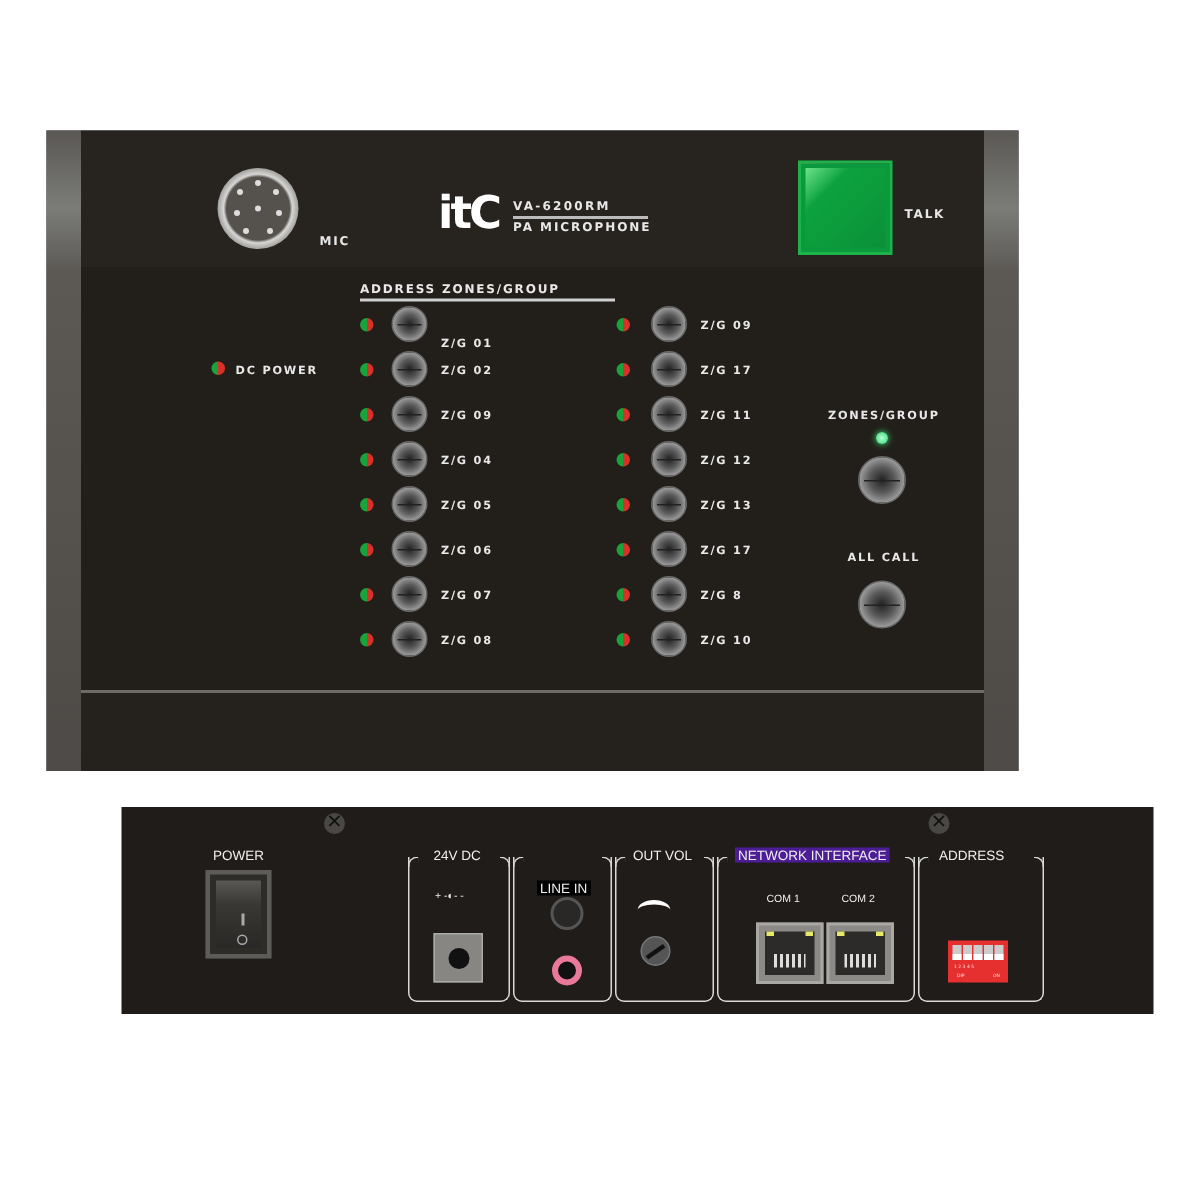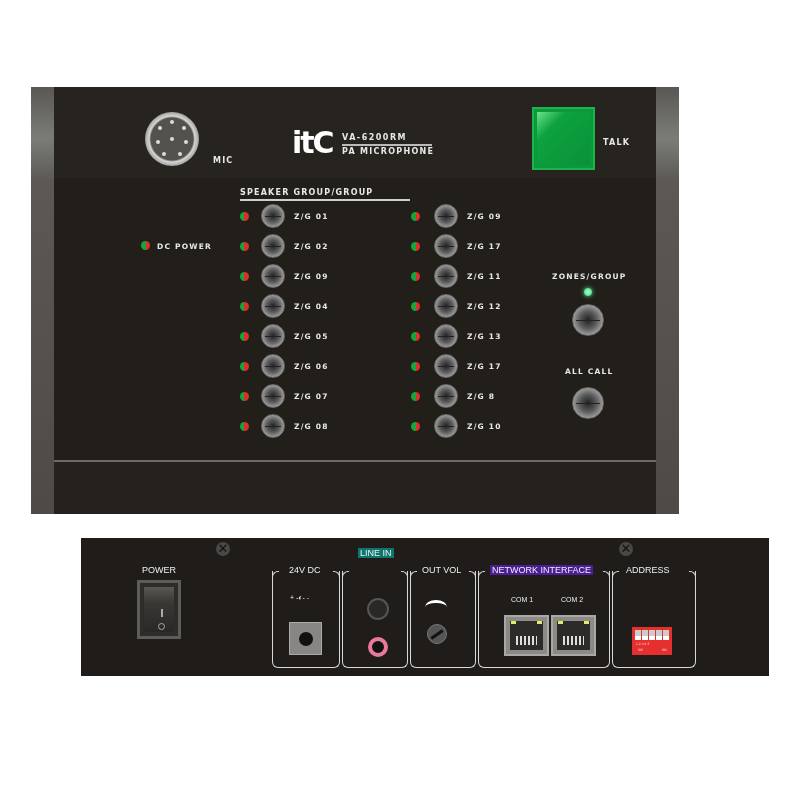--- a/index.html
+++ b/index.html
@@ -79,26 +79,26 @@
 <div class="model">VA-6200RM</div>
 <div class="model-rule"></div>
 <div class="subtitle">PA MICROPHONE</div>
 
 <div class="talk"></div>
 <div class="lbl" style="left:603px;top:138px">TALK</div>
 
 <div class="led" style="left:141px;top:241px"></div>
 <div class="lbl" style="left:157px;top:242px;font-size:7.5px">DC POWER</div>
 
-<div class="section-title">SPEAKER GROUP/GROUP</div>
+<div class="section-title">ADDRESS ZONES/GROUP</div>
 
 <div>
   <div class="led" style="left:240px;top:212px"></div>
   <div class="knob" style="left:261px;top:204px"></div>
-  <div class="zlabel" style="left:294px;top:212px">Z/G 01</div>
+  <div class="zlabel" style="left:294px;top:224px">Z/G 01</div>
 
   <div class="led" style="left:240px;top:242px"></div>
   <div class="knob" style="left:261px;top:234px"></div>
   <div class="zlabel" style="left:294px;top:242px">Z/G 02</div>
 
   <div class="led" style="left:240px;top:272px"></div>
   <div class="knob" style="left:261px;top:264px"></div>
   <div class="zlabel" style="left:294px;top:272px">Z/G 09</div>
 
   <div class="led" style="left:240px;top:302px"></div>
@@ -173,21 +173,21 @@
     <div class="sw-o"></div>
   </div>
 </div>
 
 <div class="bracket" style="left:272px;top:571px;width:68px;height:97px"></div>
 <div class="rlbl" style="left:287px;top:565px;background:#1f1c19;padding:0 2px">24V DC</div>
 <div class="rlbl" style="left:290px;top:594px;font-size:7px">+ -◐- -</div>
 <div class="dcjack"></div>
 
 <div class="bracket" style="left:342px;top:571px;width:66px;height:97px"></div>
-<div class="rlbl" style="left:358px;top:548px;background:#0f766e;padding:0 2px">LINE IN</div>
+<div class="rlbl" style="left:358px;top:587px;background:#000000;padding:0 2px">LINE IN</div>
 <div class="linein-logo"></div>
 <div class="rca"></div>
 
 <div class="bracket" style="left:410px;top:571px;width:66px;height:97px"></div>
 <div class="rlbl" style="left:420px;top:565px;background:#1f1c19;padding:0 2px">OUT VOL</div>
 <div class="arc"></div>
 <div class="pot"></div>
 
 <div class="bracket" style="left:478px;top:571px;width:132px;height:97px"></div>
 <div class="rlbl" style="left:490px;top:565px;background:#4c1d95;padding:0 2px">NETWORK INTERFACE</div>

